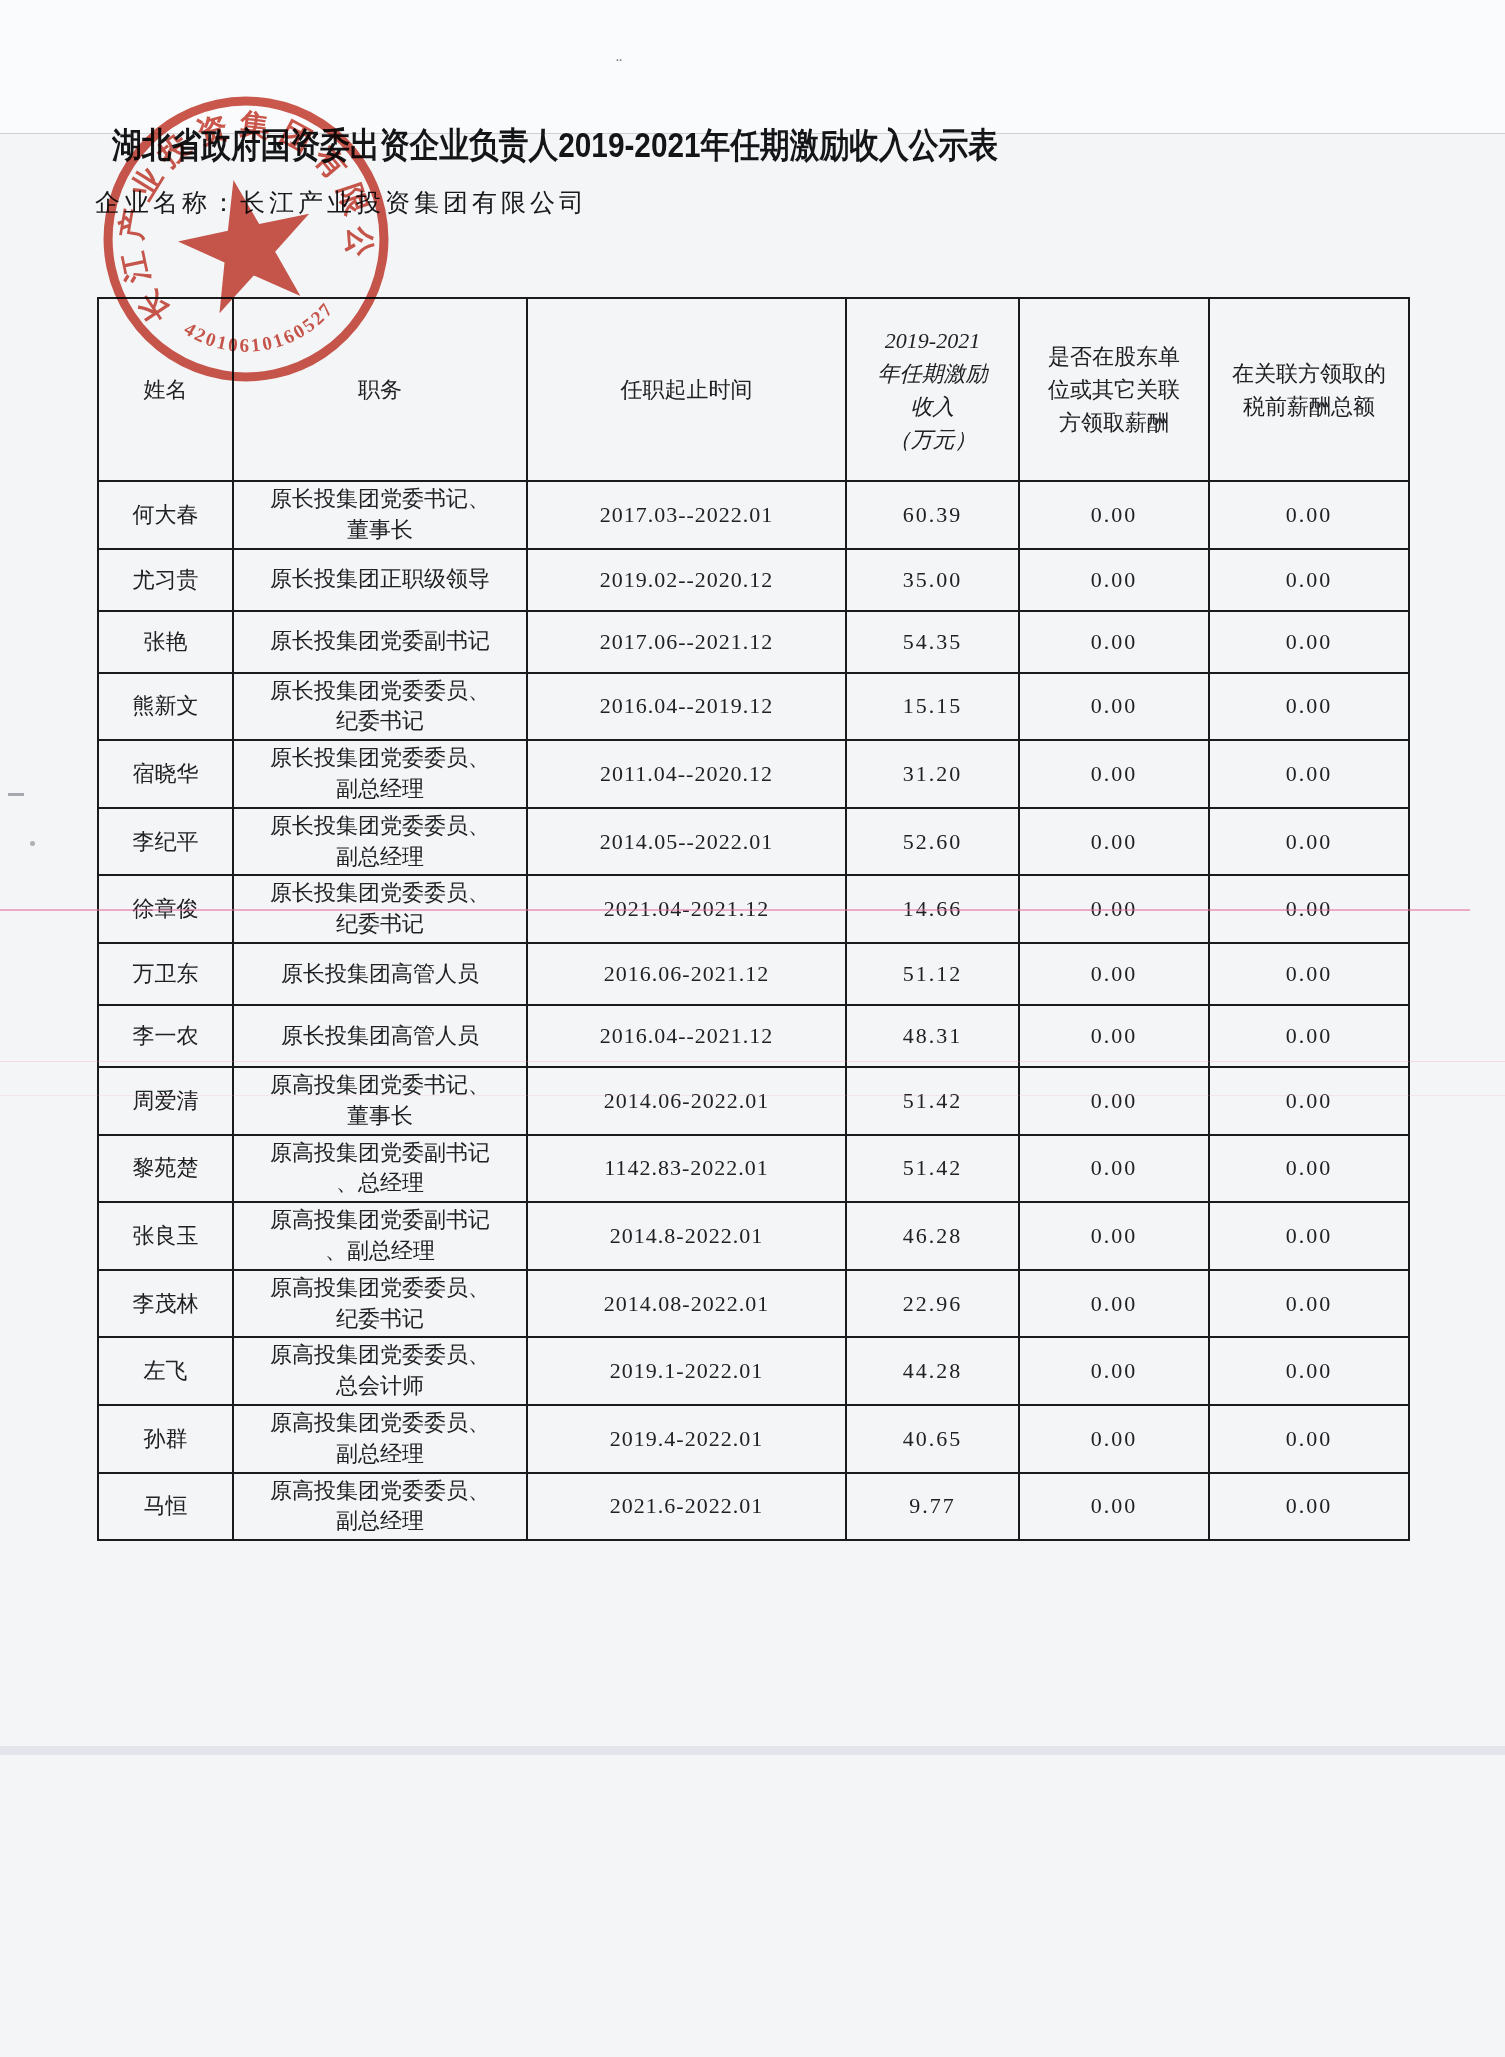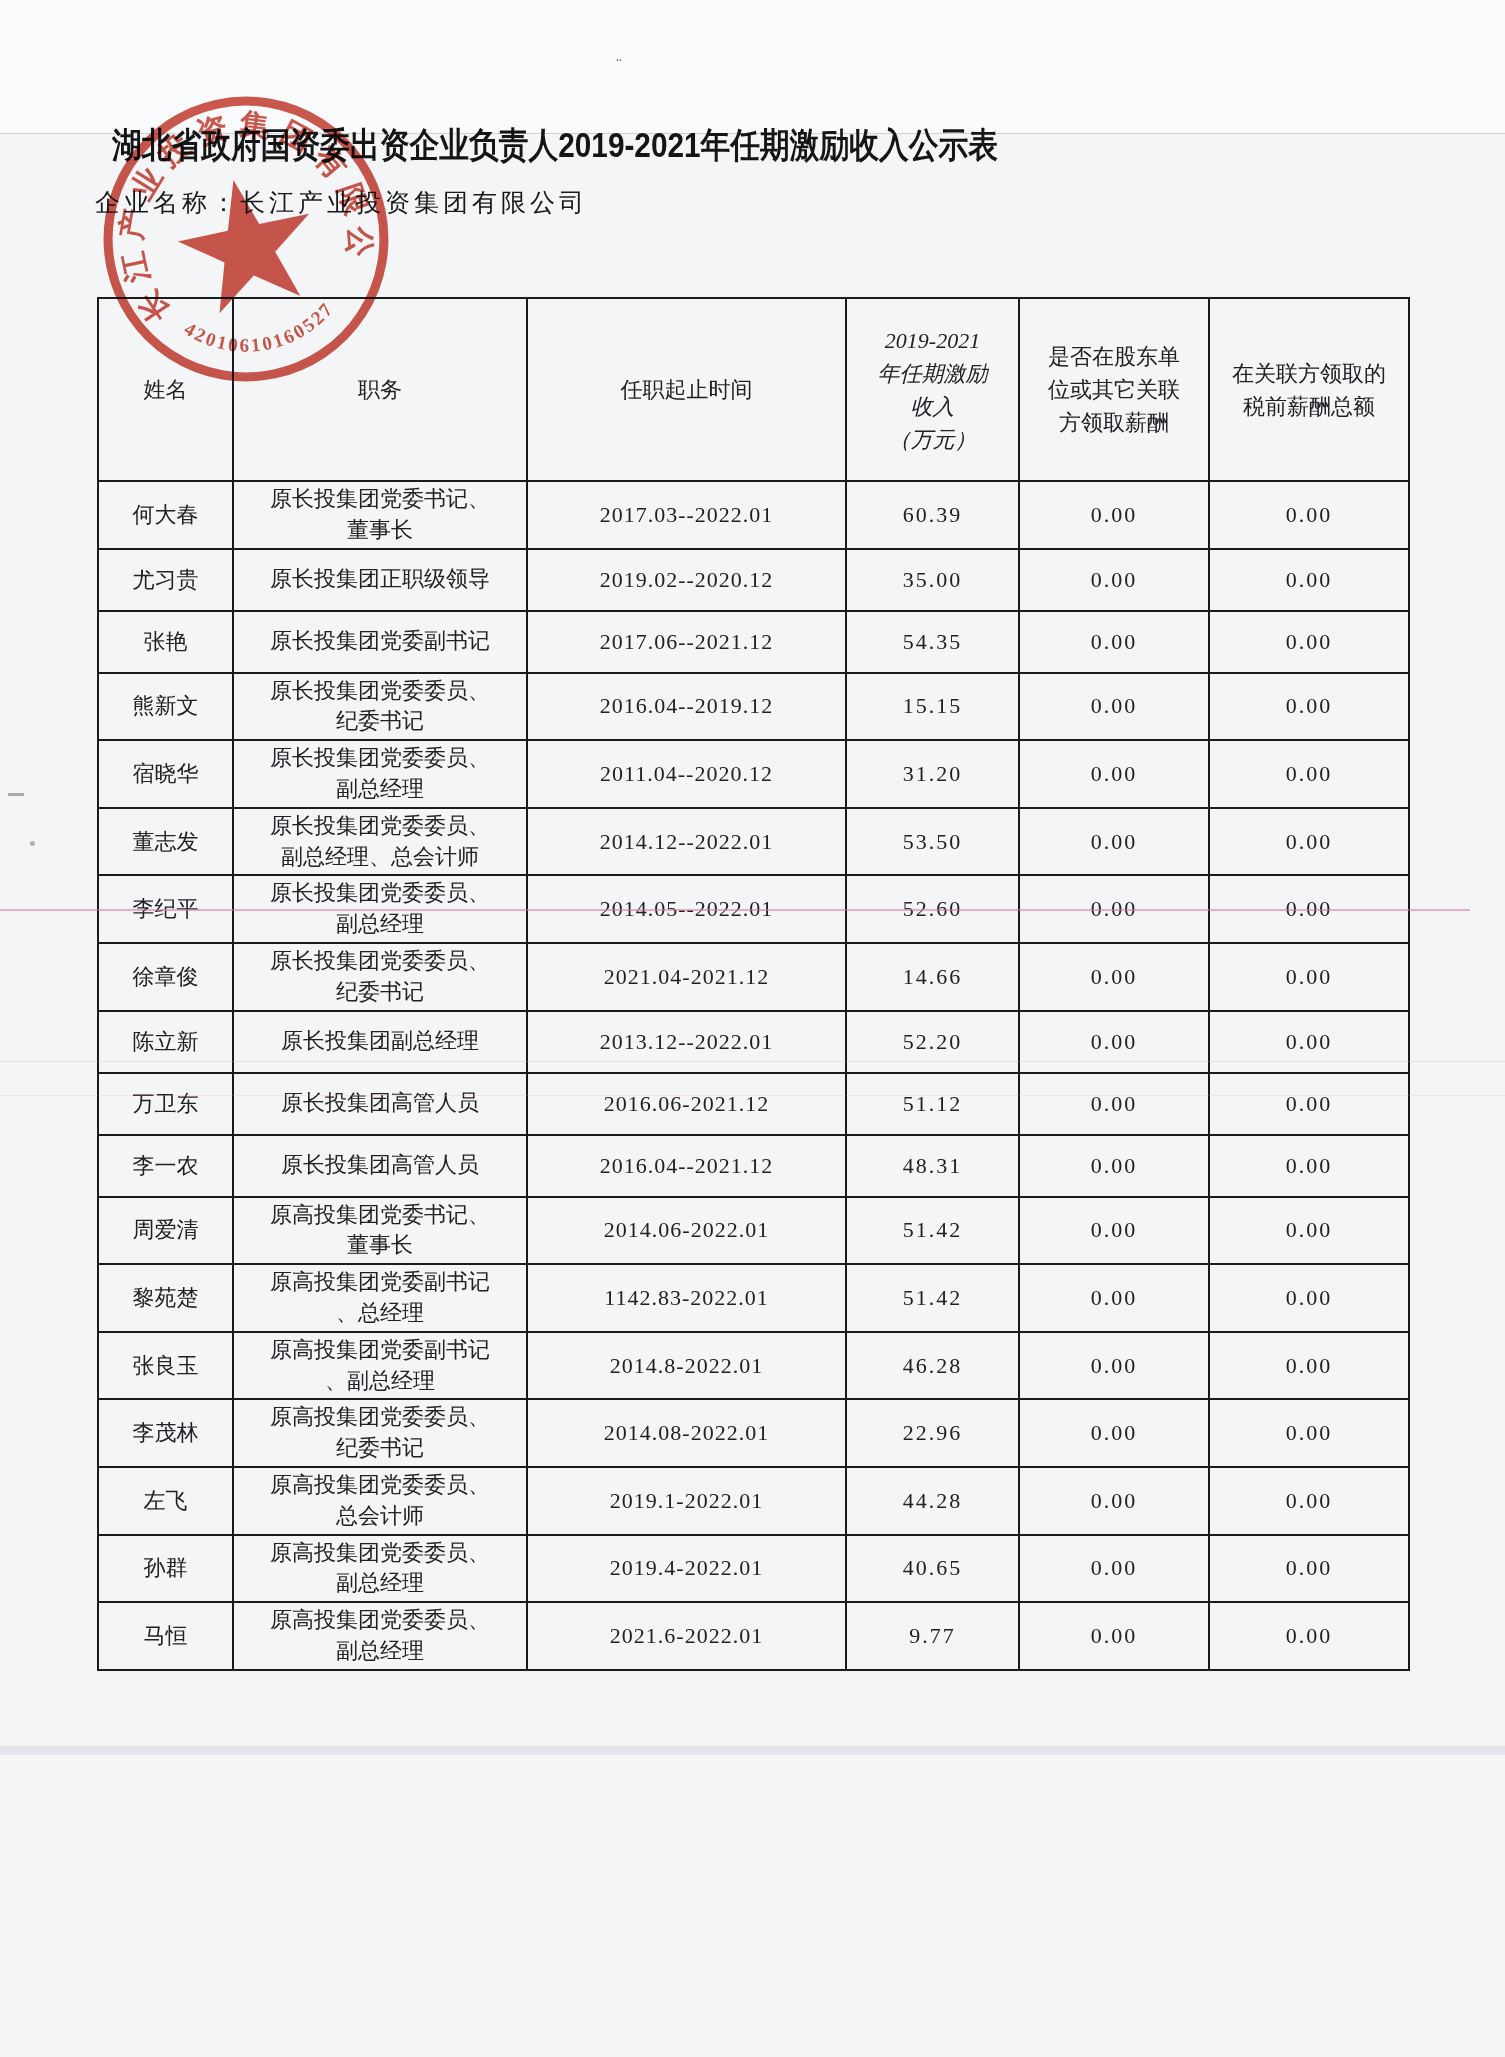--- a/index.html
+++ b/index.html
@@ -139,29 +139,20 @@
   <tr class="data-row">
     <td class="c-name">宿晓华</td>
     <td class="c-pos">原长投集团党委委员、
 副总经理</td>
     <td class="c-term">2011.04--2020.12</td>
     <td class="c-income">31.20</td>
     <td class="c-related-pay">0.00</td>
     <td class="c-related-total">0.00</td>
   </tr>
 
-  <tr class="data-row">
-    <td class="c-name">董志发</td>
-    <td class="c-pos">原长投集团党委委员、
-副总经理、总会计师</td>
-    <td class="c-term">2014.12--2022.01</td>
-    <td class="c-income">53.50</td>
-    <td class="c-related-pay">0.00</td>
-    <td class="c-related-total">0.00</td>
-  </tr>
 
   <tr class="data-row">
     <td class="c-name">李纪平</td>
     <td class="c-pos">原长投集团党委委员、
 副总经理</td>
     <td class="c-term">2014.05--2022.01</td>
     <td class="c-income">52.60</td>
     <td class="c-related-pay">0.00</td>
     <td class="c-related-total">0.00</td>
   </tr>
@@ -169,28 +160,20 @@
   <tr class="data-row">
     <td class="c-name">徐章俊</td>
     <td class="c-pos">原长投集团党委委员、
 纪委书记</td>
     <td class="c-term">2021.04-2021.12</td>
     <td class="c-income">14.66</td>
     <td class="c-related-pay">0.00</td>
     <td class="c-related-total">0.00</td>
   </tr>
 
-  <tr class="data-row">
-    <td class="c-name">陈立新</td>
-    <td class="c-pos">原长投集团副总经理</td>
-    <td class="c-term">2013.12--2022.01</td>
-    <td class="c-income">52.20</td>
-    <td class="c-related-pay">0.00</td>
-    <td class="c-related-total">0.00</td>
-  </tr>
 
   <tr class="data-row">
     <td class="c-name">万卫东</td>
     <td class="c-pos">原长投集团高管人员</td>
     <td class="c-term">2016.06-2021.12</td>
     <td class="c-income">51.12</td>
     <td class="c-related-pay">0.00</td>
     <td class="c-related-total">0.00</td>
   </tr>
 

